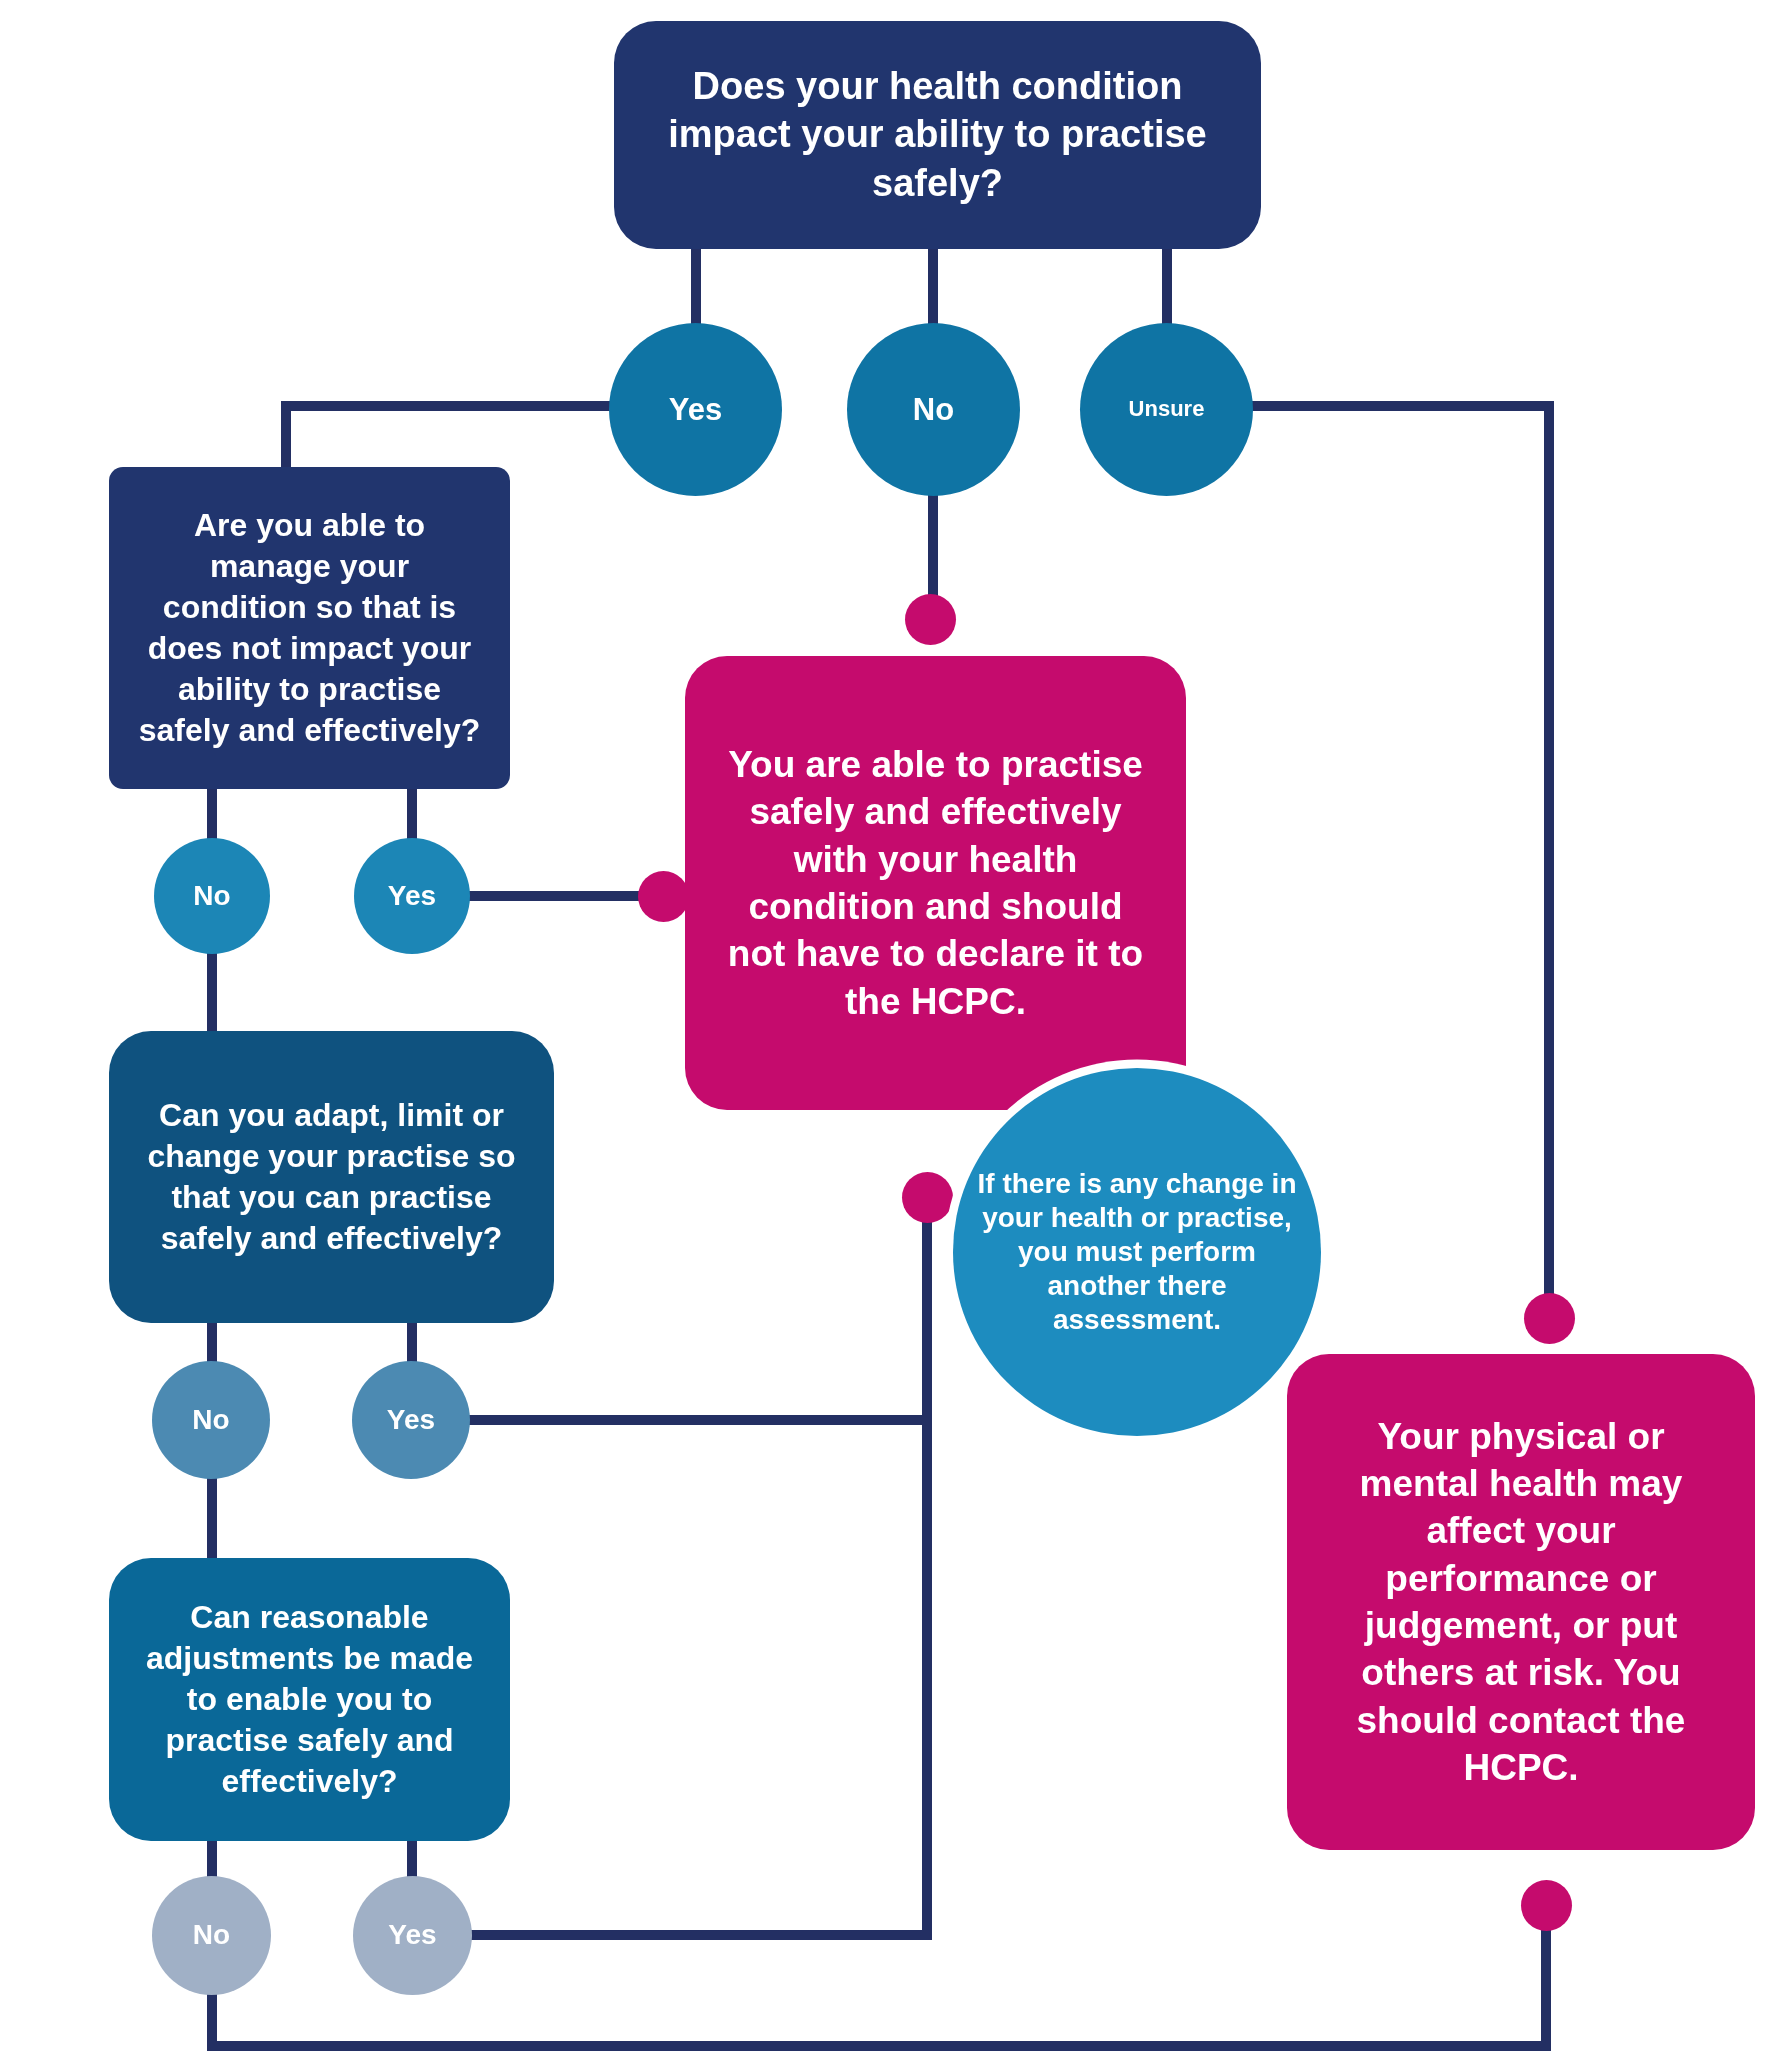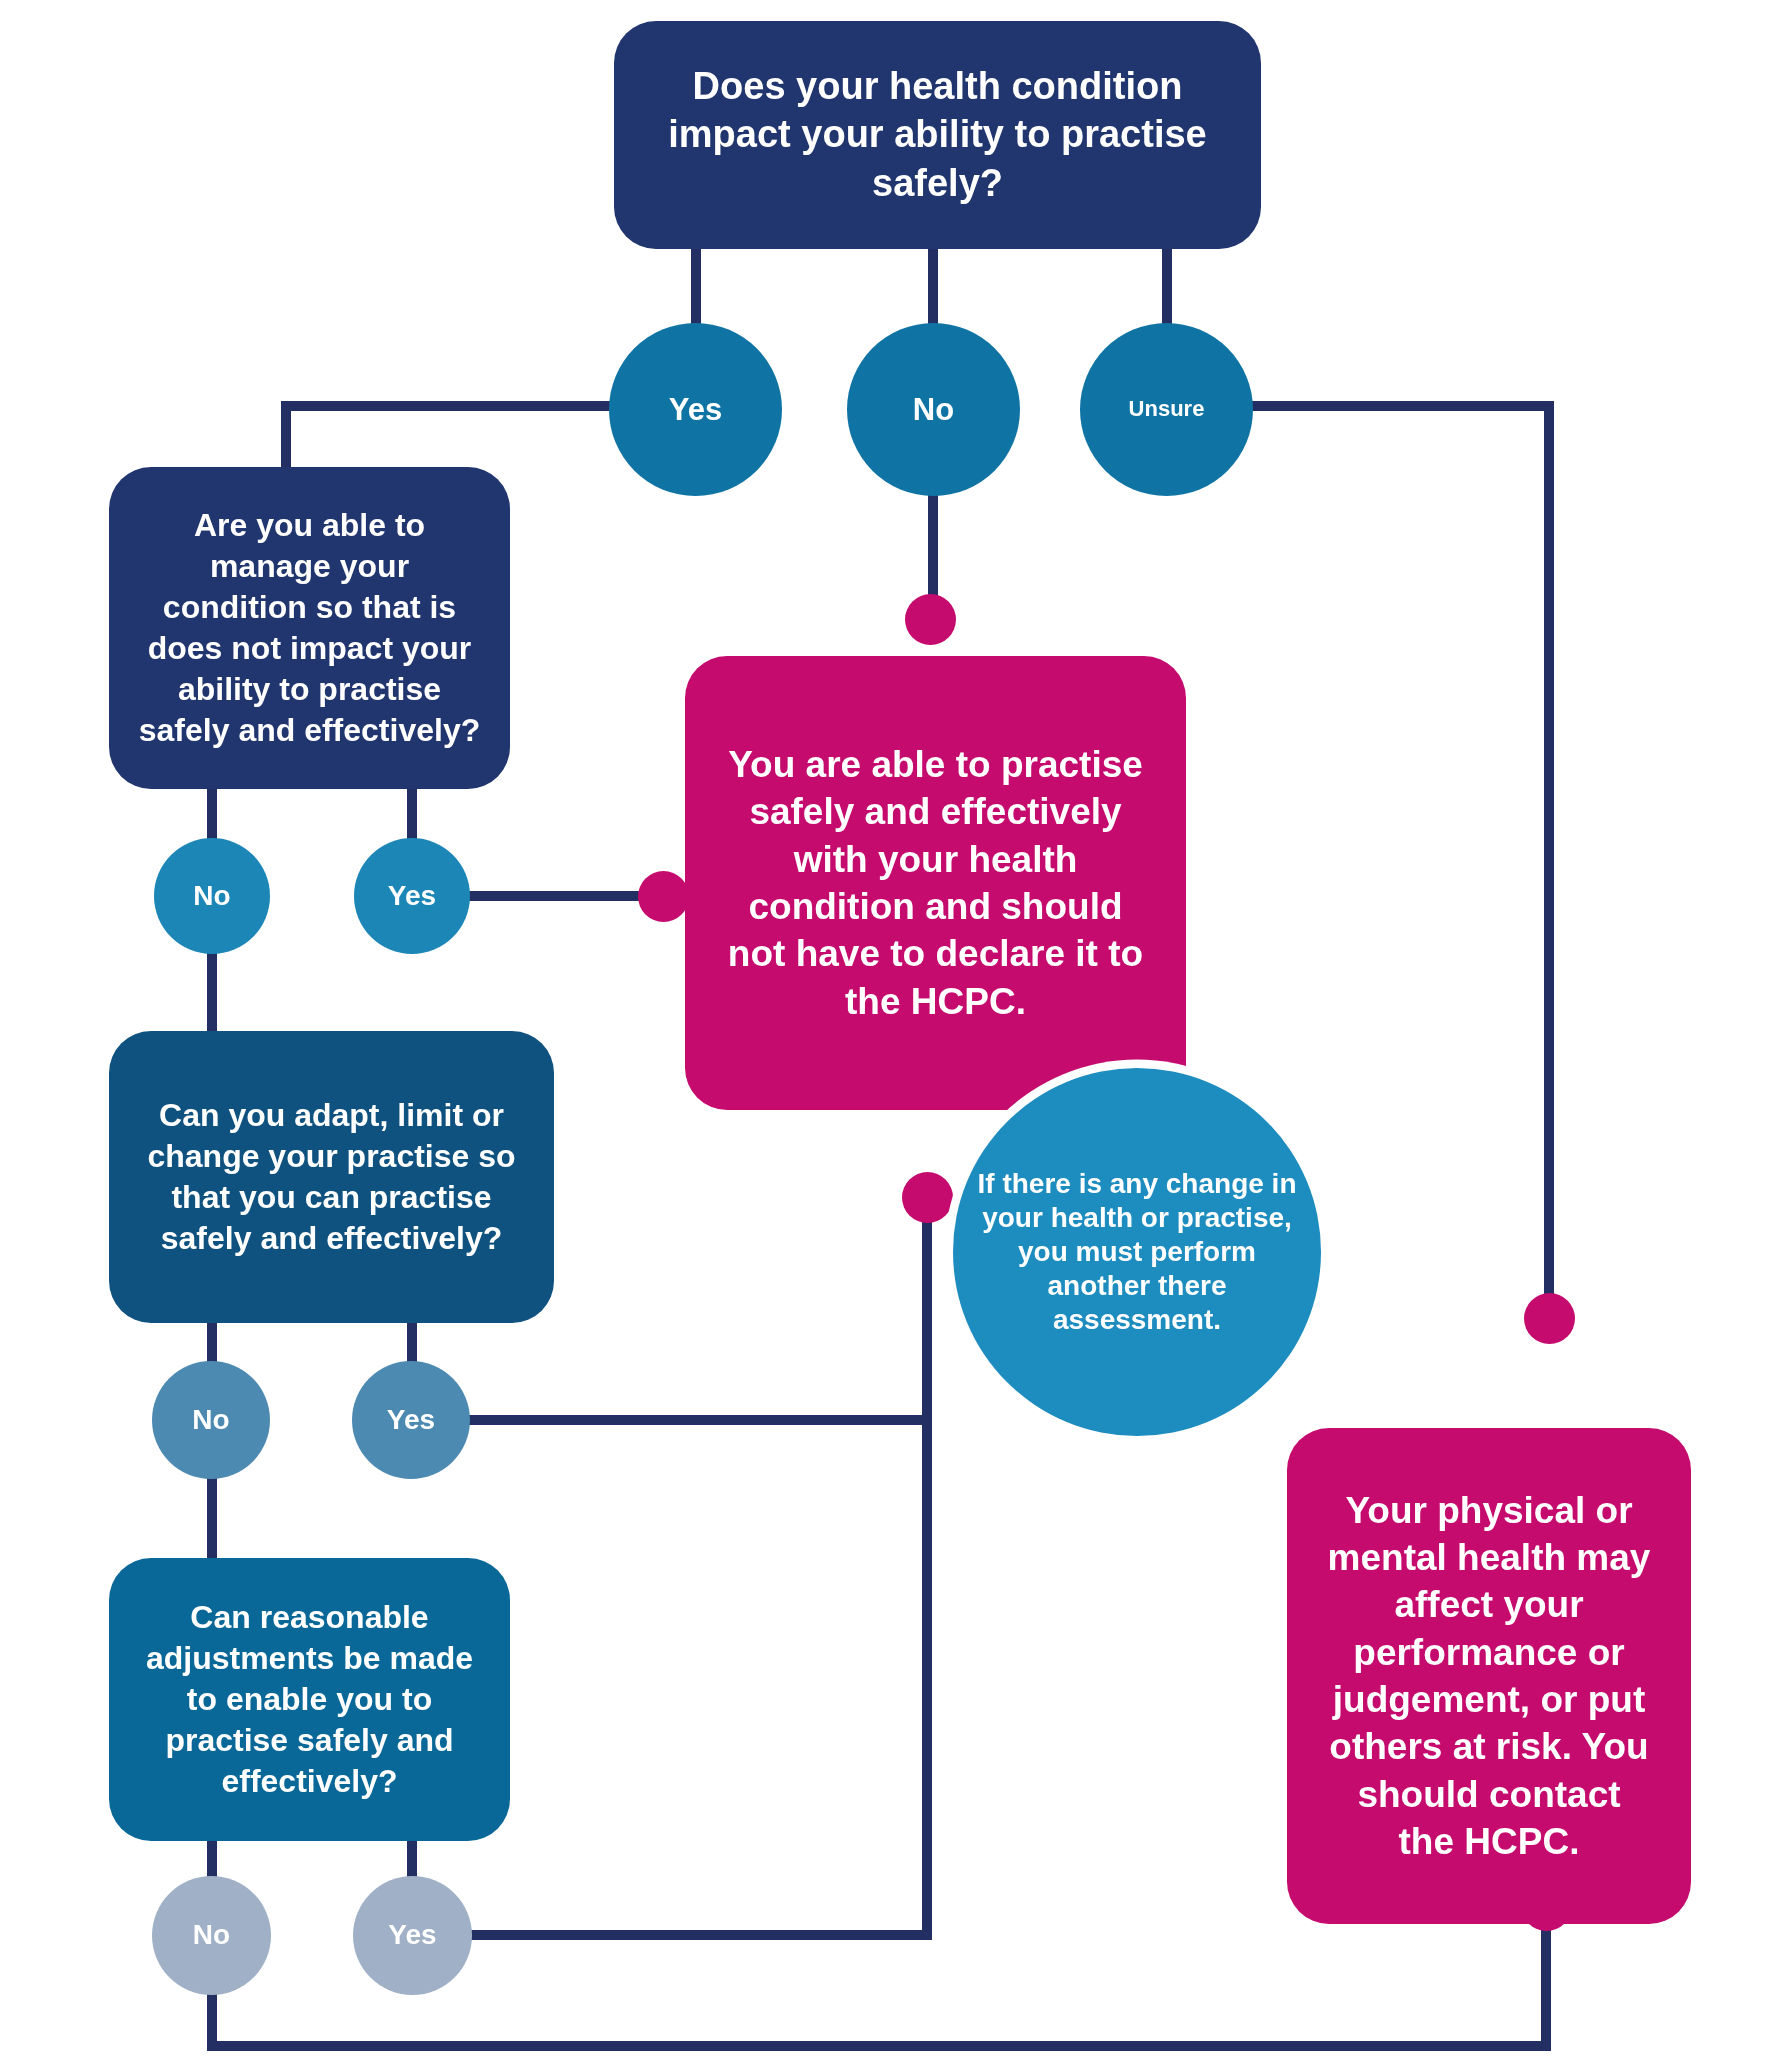--- a/index.html
+++ b/index.html
@@ -24,25 +24,25 @@
   .box{position:absolute;border-radius:42px;display:flex;align-items:center;justify-content:center;
        text-align:center;line-height:1.28;}
   .circle{position:absolute;border-radius:50%;display:flex;align-items:center;justify-content:center;
        text-align:center;line-height:1.22;}
   .hline{position:absolute;height:10px;background:var(--connector);}
   .vline{position:absolute;width:10px;background:var(--connector);}
   .dot{position:absolute;width:51px;height:51px;border-radius:50%;background:var(--pink);}
 
   
   #b1{left:572px;top:20.5px;width:647px;height:228px;background:var(--navy-box);font-size:38px;padding:0 39px;box-sizing:border-box;}
-  #b2{left:67px;top:467px;width:401px;height:322px;background:var(--navy-box);font-size:32px;padding:0 28px;box-sizing:border-box;}
+  #b2{left:67px;top:467px;width:401px;height:322px;background:var(--navy-box);font-size:32px;padding:0 28px;box-sizing:border-box;border-radius:14px;}
   #b3{left:67px;top:1031px;width:445px;height:292px;background:var(--mid-blue-box);font-size:32px;padding:0 21px;box-sizing:border-box;}
   #b4{left:67px;top:1558px;width:401px;height:283px;background:var(--teal-box);font-size:32px;padding:0 27px;box-sizing:border-box;}
   #p1{left:643px;top:656px;width:501px;height:454px;background:var(--pink);font-size:37px;padding:0 42px;box-sizing:border-box;}
-  #p2{left:1245px;top:1428px;width:404px;height:496px;background:var(--pink);font-size:37px;padding:0 39px;box-sizing:border-box;}
+  #p2{left:1245px;top:1354px;width:468px;height:496px;background:var(--pink);font-size:37px;padding:0 39px;box-sizing:border-box;}
 
   
   #c-yes1{left:567px;top:323px;width:173px;height:173px;background:var(--teal-circle-row1);font-size:31px;}
   #c-no1{left:805px;top:323px;width:173px;height:173px;background:var(--teal-circle-row1);font-size:31px;}
   #c-unsure1{left:1038px;top:323px;width:173px;height:173px;background:var(--teal-circle-row1);font-size:22px;}
   
   #c-no2{left:112px;top:838px;width:116px;height:116px;background:var(--teal-circle-row2);font-size:28px;}
   #c-yes2{left:312px;top:838px;width:116px;height:116px;background:var(--teal-circle-row2);font-size:28px;}
   
   #c-no3{left:110px;top:1361px;width:118px;height:118px;background:var(--steel-circle);font-size:28px;}

